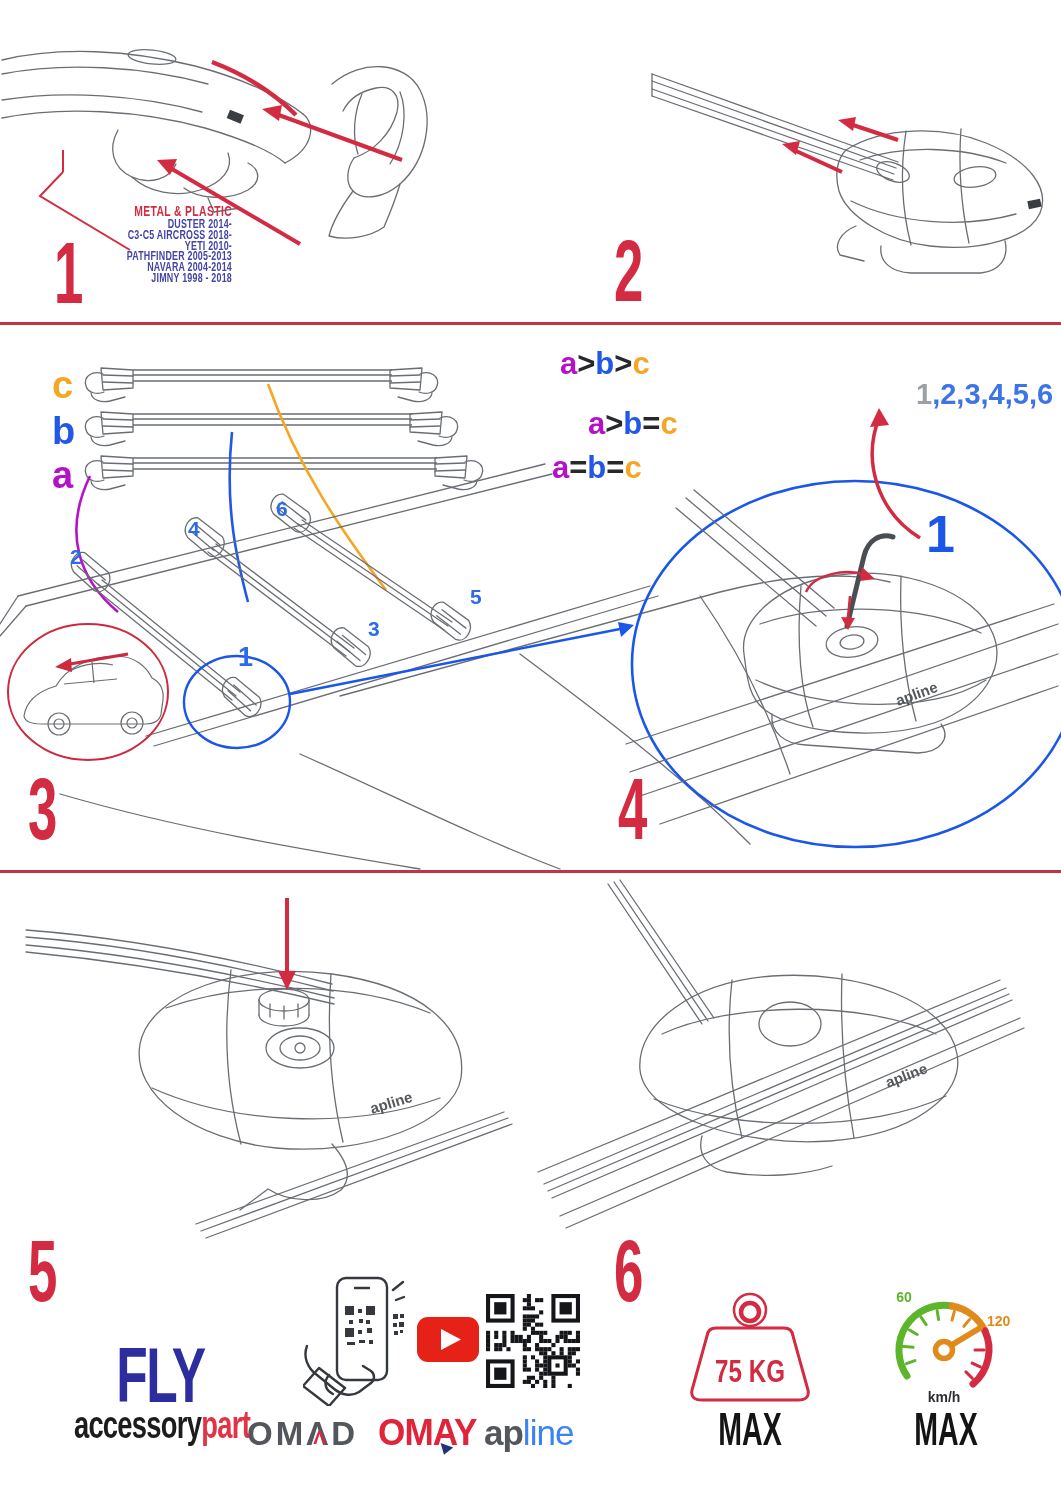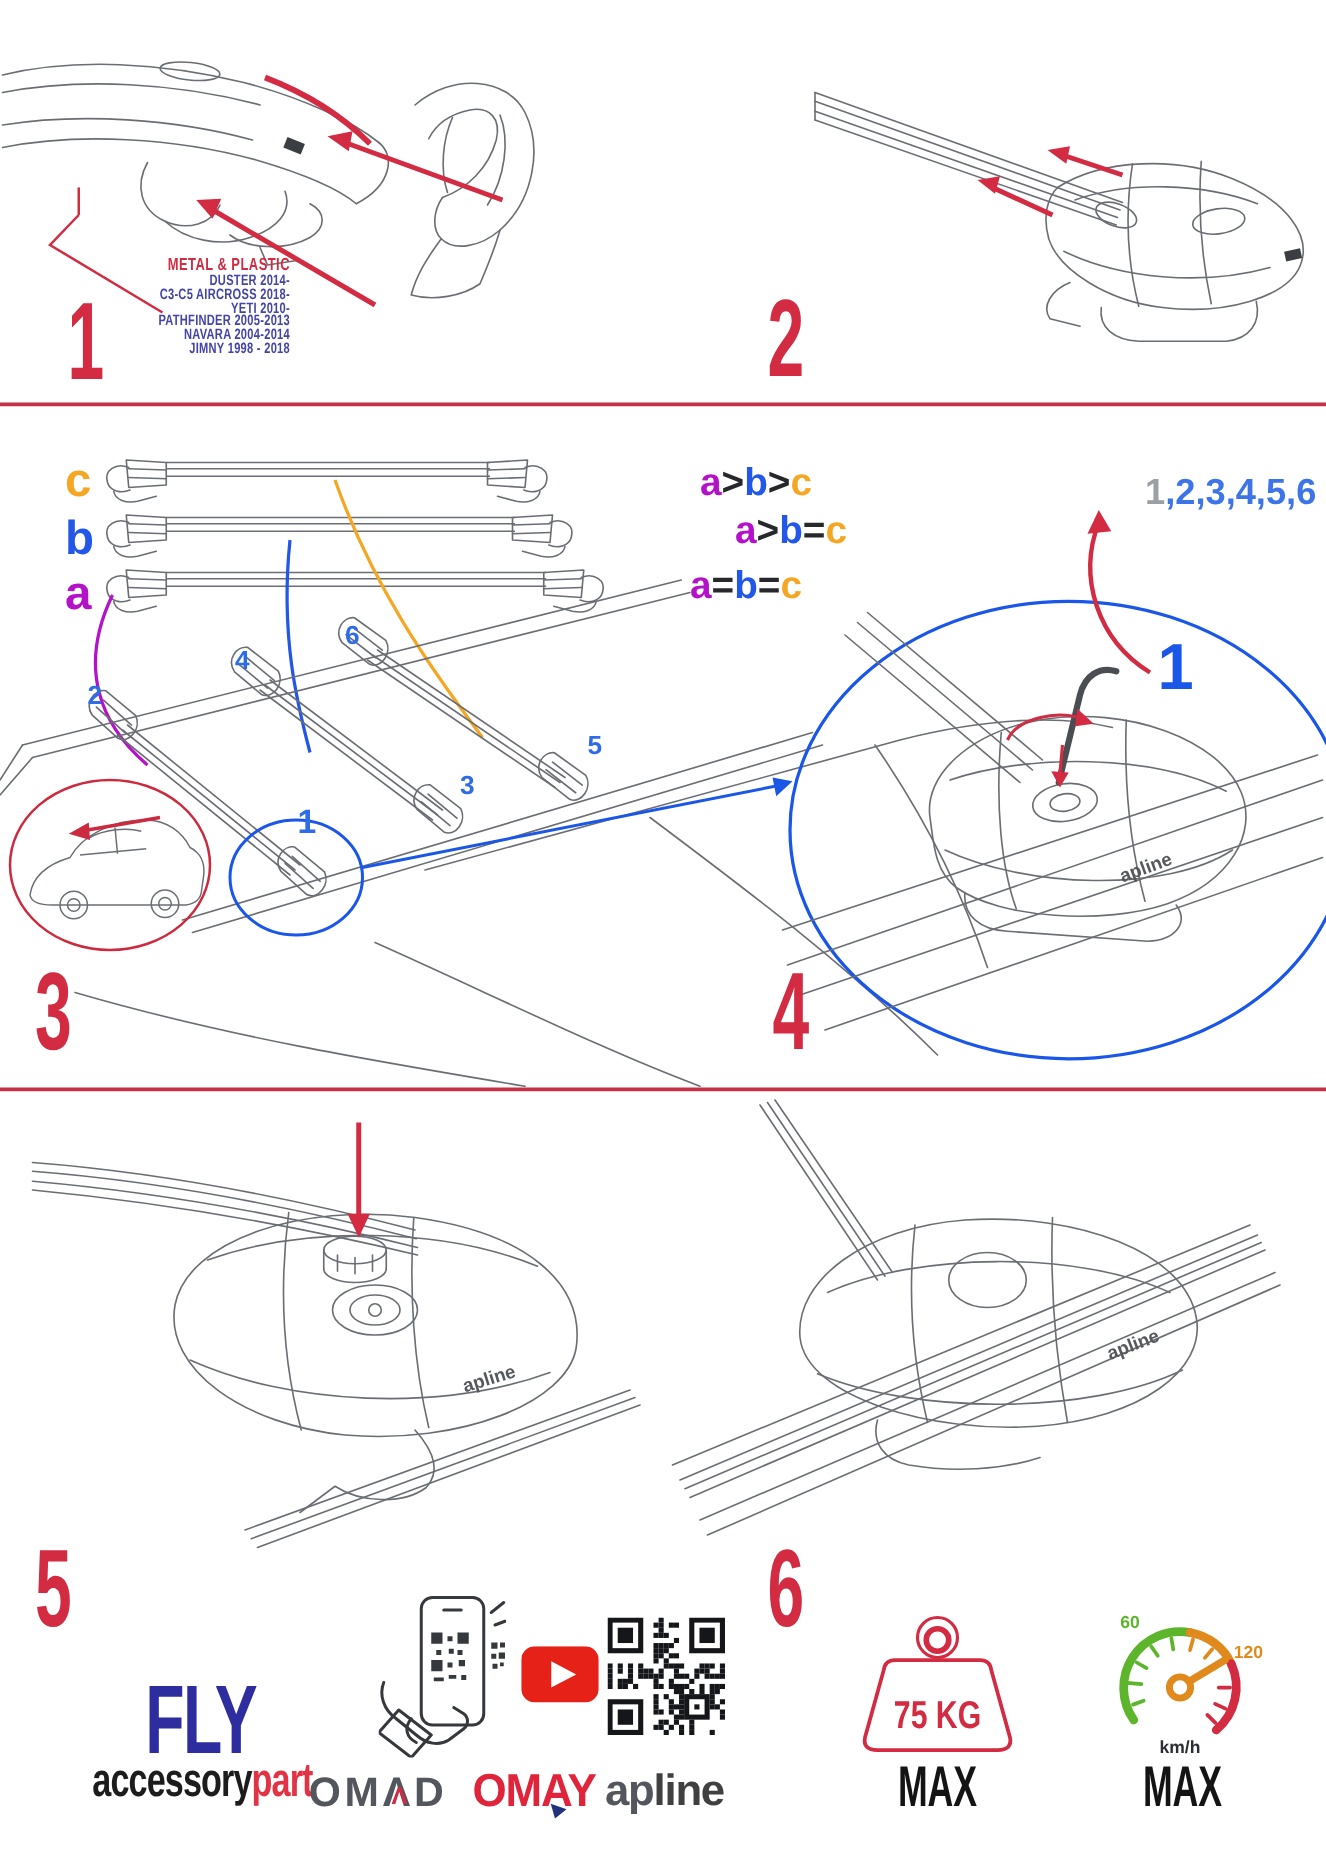--- a/index.html
+++ b/index.html
@@ -32,21 +32,21 @@
   .omad{position:absolute;left:247px;top:1417px;font:700 33px/1 "Liberation Sans",sans-serif;
         color:#53575d;letter-spacing:3px;}
   .omad .lam{position:relative;display:inline-block;}
   .omad .lam .lam-acc{position:absolute;left:28%;top:34%;font-size:58%;color:#d22b42;}
   .omay{position:absolute;left:378px;top:1414px;font:800 37px/1 "Liberation Sans",sans-serif;
         color:#e0243a;letter-spacing:-1px;transform:scaleX(.95);transform-origin:left top;}
   .omay .tri{position:absolute;left:62%;bottom:-4px;width:0;height:0;
         border-left:7px solid transparent;border-right:7px solid transparent;border-top:10px solid #20317e;
         transform:rotate(18deg);}
   .apline{position:absolute;left:484px;top:1415px;font:700 35px/1 "Liberation Sans",sans-serif;letter-spacing:-1px;}
-  .apline .ap{color:#53575d}.apline .line{color:#404040;font-weight:700}
+  .apline .ap{color:#53575d}.apline .line{color:#3b82f6;font-weight:400}
   .maxlbl{position:absolute;width:140px;text-align:center;font:700 46px/1 "Liberation Sans",sans-serif;
           color:#141414;transform:scaleX(.62);transform-origin:center top;}
 </style>
 </head>
 <body>
 
 <div id="page">
 
   <svg class="layer" style="top:0" width="1061" height="322" viewBox="0 0 1061 322">
 
@@ -219,21 +219,21 @@
       <text transform="translate(898,382) rotate(-20)" font-family="Liberation Sans, sans-serif" font-size="15" font-weight="700" fill="#55585c">apline</text>
       <path d="M920,214 C878,188 862,138 879,94" fill="none" stroke="#d22b42" stroke-width="3.5"></path>
       <polygon points="879,84 870,103 889,101" fill="#d22b42"></polygon>
     </g>
   </svg>
 
   <div class="bar-label lbl-c" style="left:52px;top:366px">c</div>
   <div class="bar-label lbl-b" style="left:52px;top:412px">b</div>
   <div class="bar-label lbl-a" style="left:52px;top:456px">a</div>
 
-  <div class="formula" style="left:560px;top:370px">
+  <div class="formula" style="left:560px;top:348px">
     <span class="f-a">a</span><span class="f-op">&gt;</span><span class="f-b">b</span><span class="f-op">&gt;</span><span class="f-c">c</span>
   </div>
   <div class="formula" style="left:588px;top:408px">
     <span class="f-a">a</span><span class="f-op">&gt;</span><span class="f-b">b</span><span class="f-op">=</span><span class="f-c">c</span>
   </div>
   <div class="formula" style="left:552px;top:452px">
     <span class="f-a">a</span><span class="f-op">=</span><span class="f-b">b</span><span class="f-op">=</span><span class="f-c">c</span>
   </div>
 
   <div class="roofnum" style="left:70px;top:546px">2</div>

